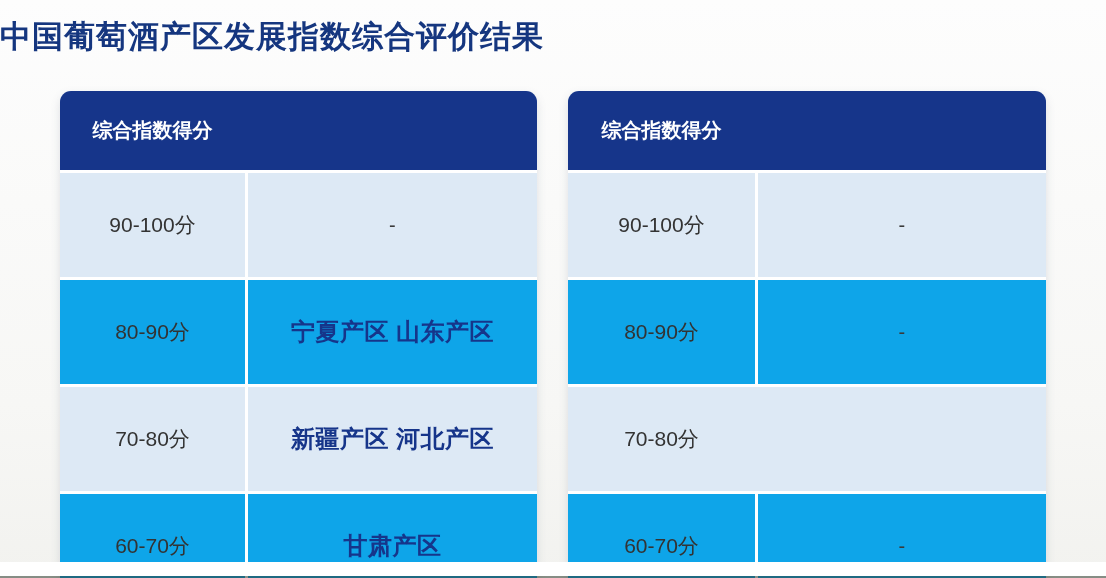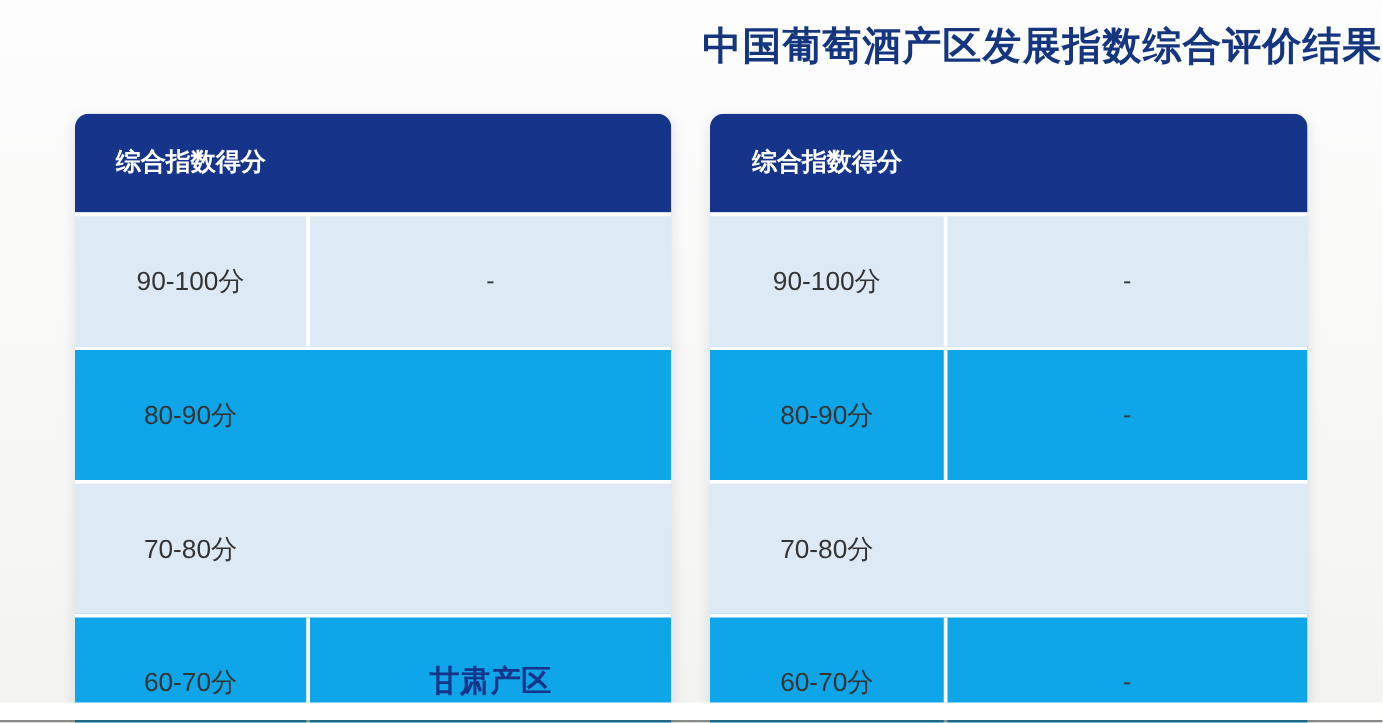--- a/index.html
+++ b/index.html
@@ -32,21 +32,21 @@
     bottom: 2px;
     height: 14px;
     background: #ffffff;
   }
 
   .page-title {
     position: absolute;
     top: 16px;
     left: 0;
     width: 1106px;
-    text-align: right;
+    text-align: left;
     font-size: 31px;
     font-weight: bold;
     color: #15367f;
     letter-spacing: 1px;
     white-space: nowrap;
   }
 
   .tables-area {
     position: absolute;
     top: 91px;
@@ -140,23 +140,25 @@
   <div class="score-table table-left">
     <div class="t-row t-head">
       <div class="t-cell c-score">综合指数得分</div>
     </div>
     <div class="t-row t-body-row alt-a">
       <div class="t-cell c-score">90-100分</div>
       <div class="t-cell c-region empty">-</div>
     </div>
     <div class="t-row t-body-row alt-b">
       <div class="t-cell c-score">80-90分</div>
+      <div class="t-cell c-region">宁夏产区  山东产区</div>
     </div>
     <div class="t-row t-body-row alt-a">
       <div class="t-cell c-score">70-80分</div>
+      <div class="t-cell c-region">新疆产区  河北产区</div>
     </div>
     <div class="t-row t-body-row alt-b">
       <div class="t-cell c-score">60-70分</div>
       <div class="t-cell c-region">甘肃产区</div>
     </div>
   </div>
 
   <div class="score-table table-right">
     <div class="t-row t-head">
       <div class="t-cell c-score">综合指数得分</div>

